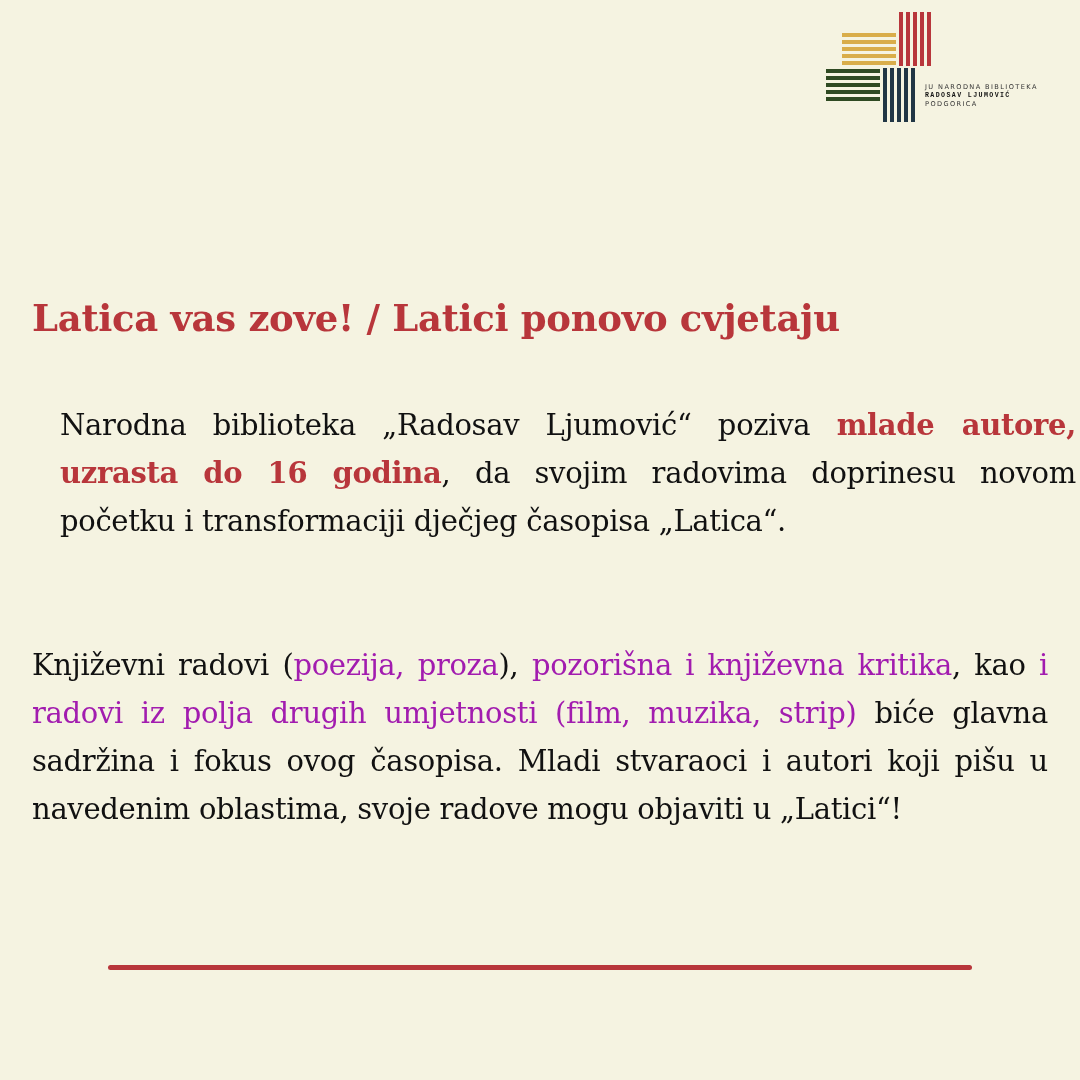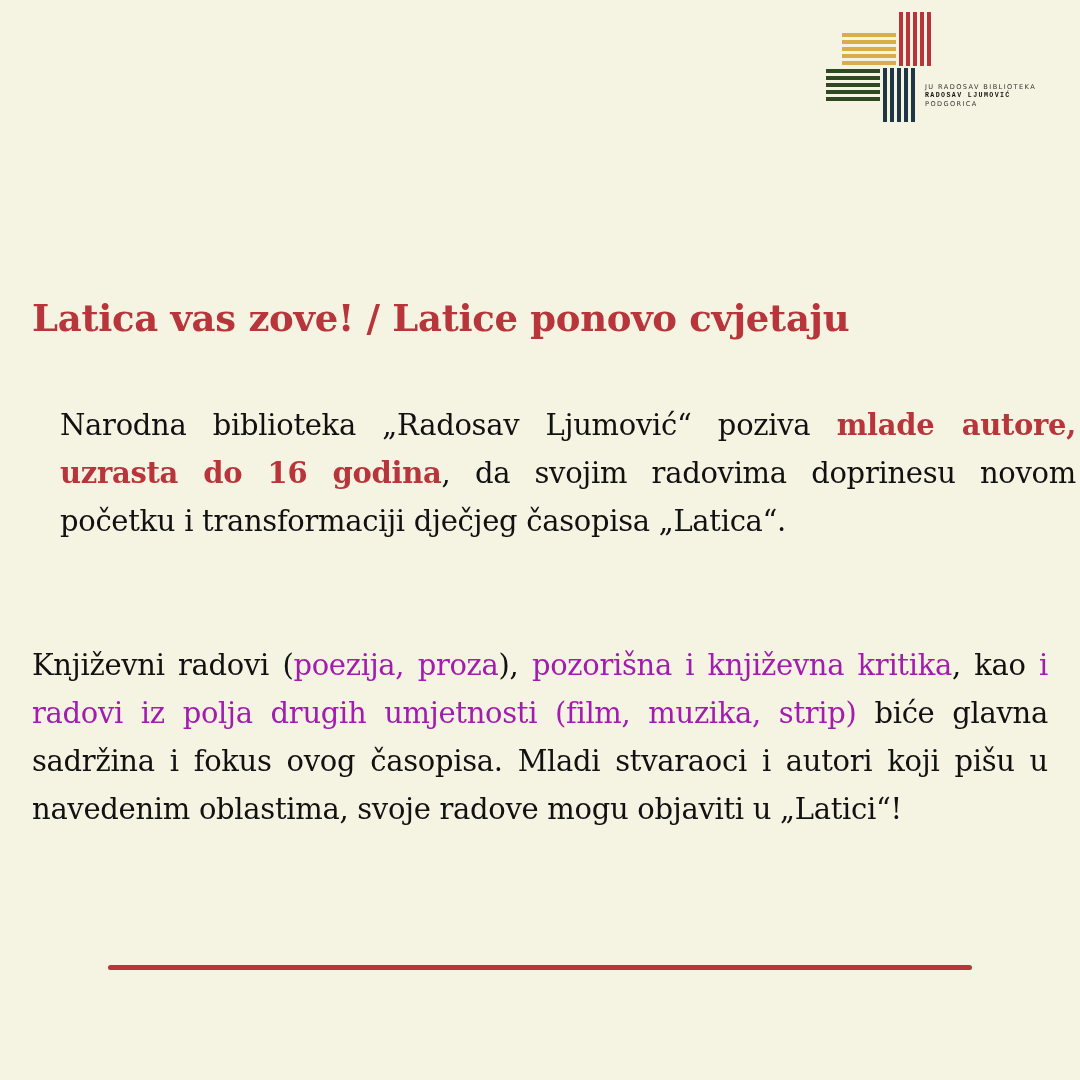--- a/index.html
+++ b/index.html
@@ -44,24 +44,24 @@
   <div class="bar" style="left:6px;top:85px;width:54px;height:4px;background:#2f4a22"></div>
   <div class="bar" style="left:6px;top:92px;width:54px;height:4px;background:#2f4a22"></div>
 
   <div class="bar" style="left:63px;top:63px;width:4px;height:54px;background:#213645"></div>
   <div class="bar" style="left:70px;top:63px;width:4px;height:54px;background:#213645"></div>
   <div class="bar" style="left:77px;top:63px;width:4px;height:54px;background:#213645"></div>
   <div class="bar" style="left:84px;top:63px;width:4px;height:54px;background:#213645"></div>
   <div class="bar" style="left:91px;top:63px;width:4px;height:54px;background:#213645"></div>
 </div>
 <div class="logo-text">
-  <div>JU RADOSAV BIBLIOTEKA</div>
+  <div>JU NARODNA BIBLIOTEKA</div>
   <div class="b">RADOSAV LJUMOVIĆ</div>
   <div>PODGORICA</div>
 </div>
 
-<h1 class="title">Latica vas zove! / Latice ponovo cvjetaju</h1>
+<h1 class="title">Latica vas zove! / Latici ponovo cvjetaju</h1>
 
 <p class="para p1"><span>Narodna biblioteka „Radosav Ljumović“ poziva </span><span class="hl-bold">mlade autore, uzrasta do 16 godina</span><span>, da svojim radovima doprinesu novom početku i transformaciji dječjeg časopisa „Latica“.</span></p>
 
 <p class="para p2"><span>Književni radovi (</span><span class="hl">poezija, proza</span><span>), </span><span class="hl">pozorišna i književna kritika</span><span>, kao </span><span class="hl">i radovi iz polja drugih umjetnosti (film, muzika, strip)</span><span> biće glavna sadržina i fokus ovog časopisa. Mladi stvaraoci i autori koji pišu u navedenim oblastima, svoje radove mogu objaviti u „Latici“!</span></p>
 
 <div class="divider"></div>
 
 </body></html>

